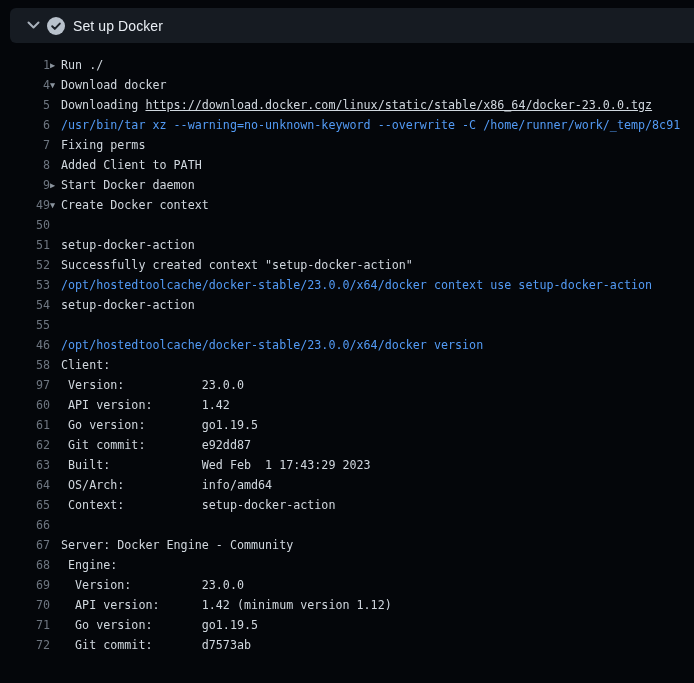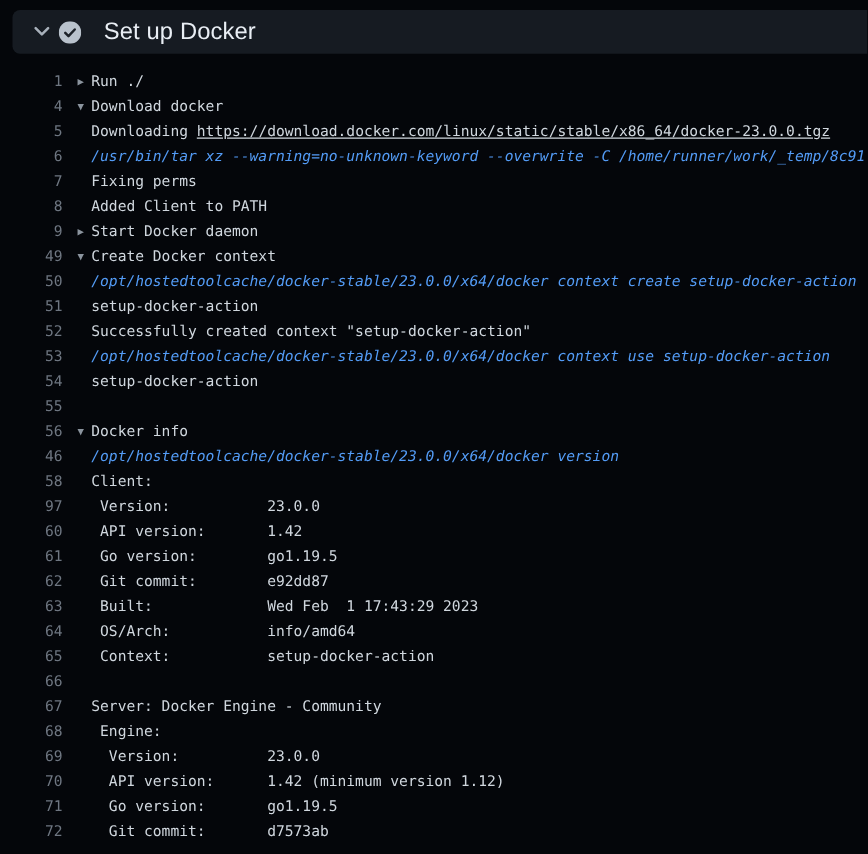--- a/index.html
+++ b/index.html
@@ -22,24 +22,23 @@
     border-radius: 6px 0 0 6px;
     display: flex;
     align-items: center;
     padding-left: 17px;
     cursor: pointer;
   }
   .chevron { display: inline-flex; align-items: center; margin-right: 7px; cursor: pointer; }
   .status  { display: inline-flex; align-items: center; margin-right: 8px; }
   .step-title {
     color: var(--title, #e9eef4);
-    font-size: 19px;
+    font-size: 14px;
     font-weight: 400;
     letter-spacing: 0.1px;
-    margin-left: 10px;
   }
 
   
   .log {
     padding-top: 12px;
     font-family: "DejaVu Sans Mono", "Liberation Mono", monospace;
     font-size: 11.7px;
   }
   .line {
     display: flex;
@@ -51,26 +50,26 @@
   .num {
     flex: 0 0 50px;
     width: 50px;
     text-align: right;
     color: var(--line-number, #6e7681);
     text-decoration: none;
     cursor: pointer;
     user-select: none;
   }
   .content {
-    margin-left: 12px;
+    margin-left: 0;
     white-space: pre;
     color: var(--text, #d0d7de);
   }
   .content.pad { padding-left: 11px; }
-  .content.cmd .txt { color: var(--command, #539bf5); font-style: italic; }
+  .content.cmd .txt { color: var(--command, #539bf5); }
   .content.grp { cursor: pointer; }
   .arrow {
     display: inline-block;
     width: 11px;
     font-size: 8.5px;
     color: var(--group-marker, #8b949e);
     transform: translateY(-1px);
   }
   .gtitle { color: var(--text, #d0d7de); }
   .lnk {
@@ -101,27 +100,26 @@
 
   <div class="log" id="log">
       <div class="line"><a class="num">1</a><div class="content grp"><span class="arrow">▶</span><span class="gtitle">Run ./</span></div></div>
       <div class="line"><a class="num">4</a><div class="content grp"><span class="arrow">▼</span><span class="gtitle">Download docker</span></div></div>
       <div class="line"><a class="num">5</a><div class="content pad"><span class="txt">Downloading </span><span class="lnk">https://download.docker.com/linux/static/stable/x86_64/docker-23.0.0.tgz</span></div></div>
       <div class="line"><a class="num">6</a><div class="content pad cmd"><span class="txt">/usr/bin/tar xz --warning=no-unknown-keyword --overwrite -C /home/runner/work/_temp/8c91</span></div></div>
       <div class="line"><a class="num">7</a><div class="content pad"><span class="txt">Fixing perms</span></div></div>
       <div class="line"><a class="num">8</a><div class="content pad"><span class="txt">Added Client to PATH</span></div></div>
       <div class="line"><a class="num">9</a><div class="content grp"><span class="arrow">▶</span><span class="gtitle">Start Docker daemon</span></div></div>
       <div class="line"><a class="num">49</a><div class="content grp"><span class="arrow">▼</span><span class="gtitle">Create Docker context</span></div></div>
-      <div class="line"><a class="num">50</a><div class="content pad cmd"><span class="txt">/opt/hostedtoolcache/docker-stable/23.0.0/x64/docker context create setup-docker-action</span></div></div>
+      <div class="line"><a class="num">50</a></div>
       <div class="line"><a class="num">51</a><div class="content pad"><span class="txt">setup-docker-action</span></div></div>
       <div class="line"><a class="num">52</a><div class="content pad"><span class="txt">Successfully created context "setup-docker-action"</span></div></div>
       <div class="line"><a class="num">53</a><div class="content pad cmd"><span class="txt">/opt/hostedtoolcache/docker-stable/23.0.0/x64/docker context use setup-docker-action</span></div></div>
       <div class="line"><a class="num">54</a><div class="content pad"><span class="txt">setup-docker-action</span></div></div>
       <div class="line"><a class="num">55</a></div>
-      <div class="line"><a class="num">56</a><div class="content grp"><span class="arrow">▼</span><span class="gtitle">Docker info</span></div></div>
       <div class="line"><a class="num">46</a><div class="content pad cmd"><span class="txt">/opt/hostedtoolcache/docker-stable/23.0.0/x64/docker version</span></div></div>
       <div class="line"><a class="num">58</a><div class="content pad"><span class="txt">Client:</span></div></div>
       <div class="line"><a class="num">97</a><div class="content pad"><span class="txt"> Version:           23.0.0</span></div></div>
       <div class="line"><a class="num">60</a><div class="content pad"><span class="txt"> API version:       1.42</span></div></div>
       <div class="line"><a class="num">61</a><div class="content pad"><span class="txt"> Go version:        go1.19.5</span></div></div>
       <div class="line"><a class="num">62</a><div class="content pad"><span class="txt"> Git commit:        e92dd87</span></div></div>
       <div class="line"><a class="num">63</a><div class="content pad"><span class="txt"> Built:             Wed Feb  1 17:43:29 2023</span></div></div>
       <div class="line"><a class="num">64</a><div class="content pad"><span class="txt"> OS/Arch:           info/amd64</span></div></div>
       <div class="line"><a class="num">65</a><div class="content pad"><span class="txt"> Context:           setup-docker-action</span></div></div>
       <div class="line"><a class="num">66</a><div class="content pad"><span class="txt"></span></div></div>

